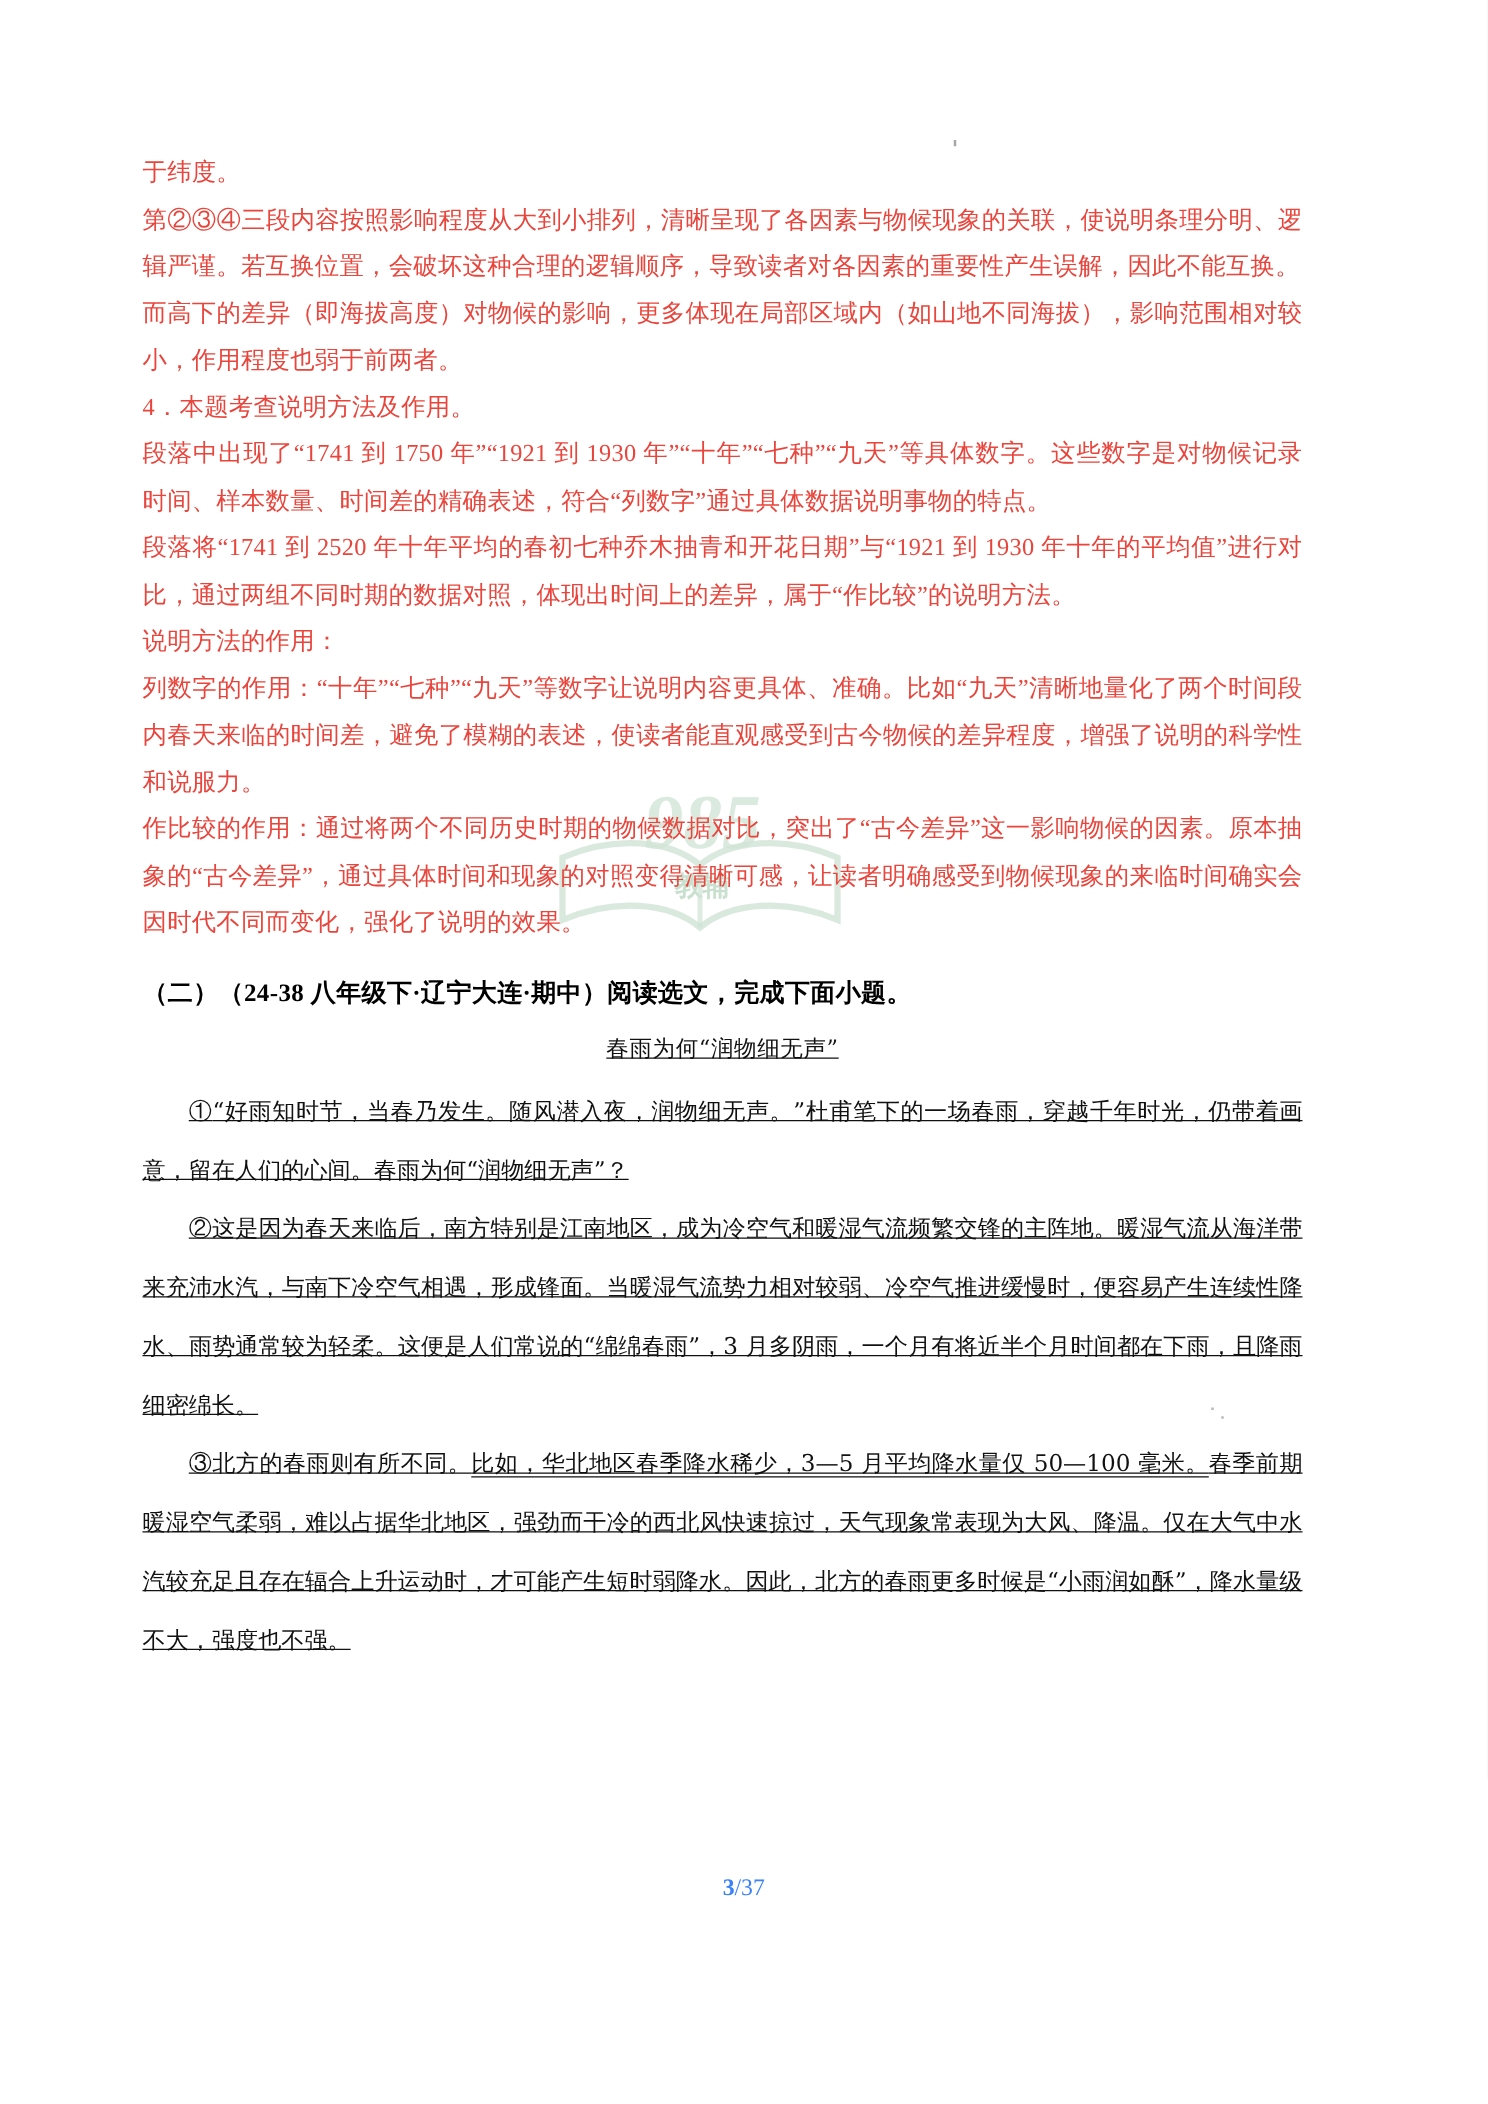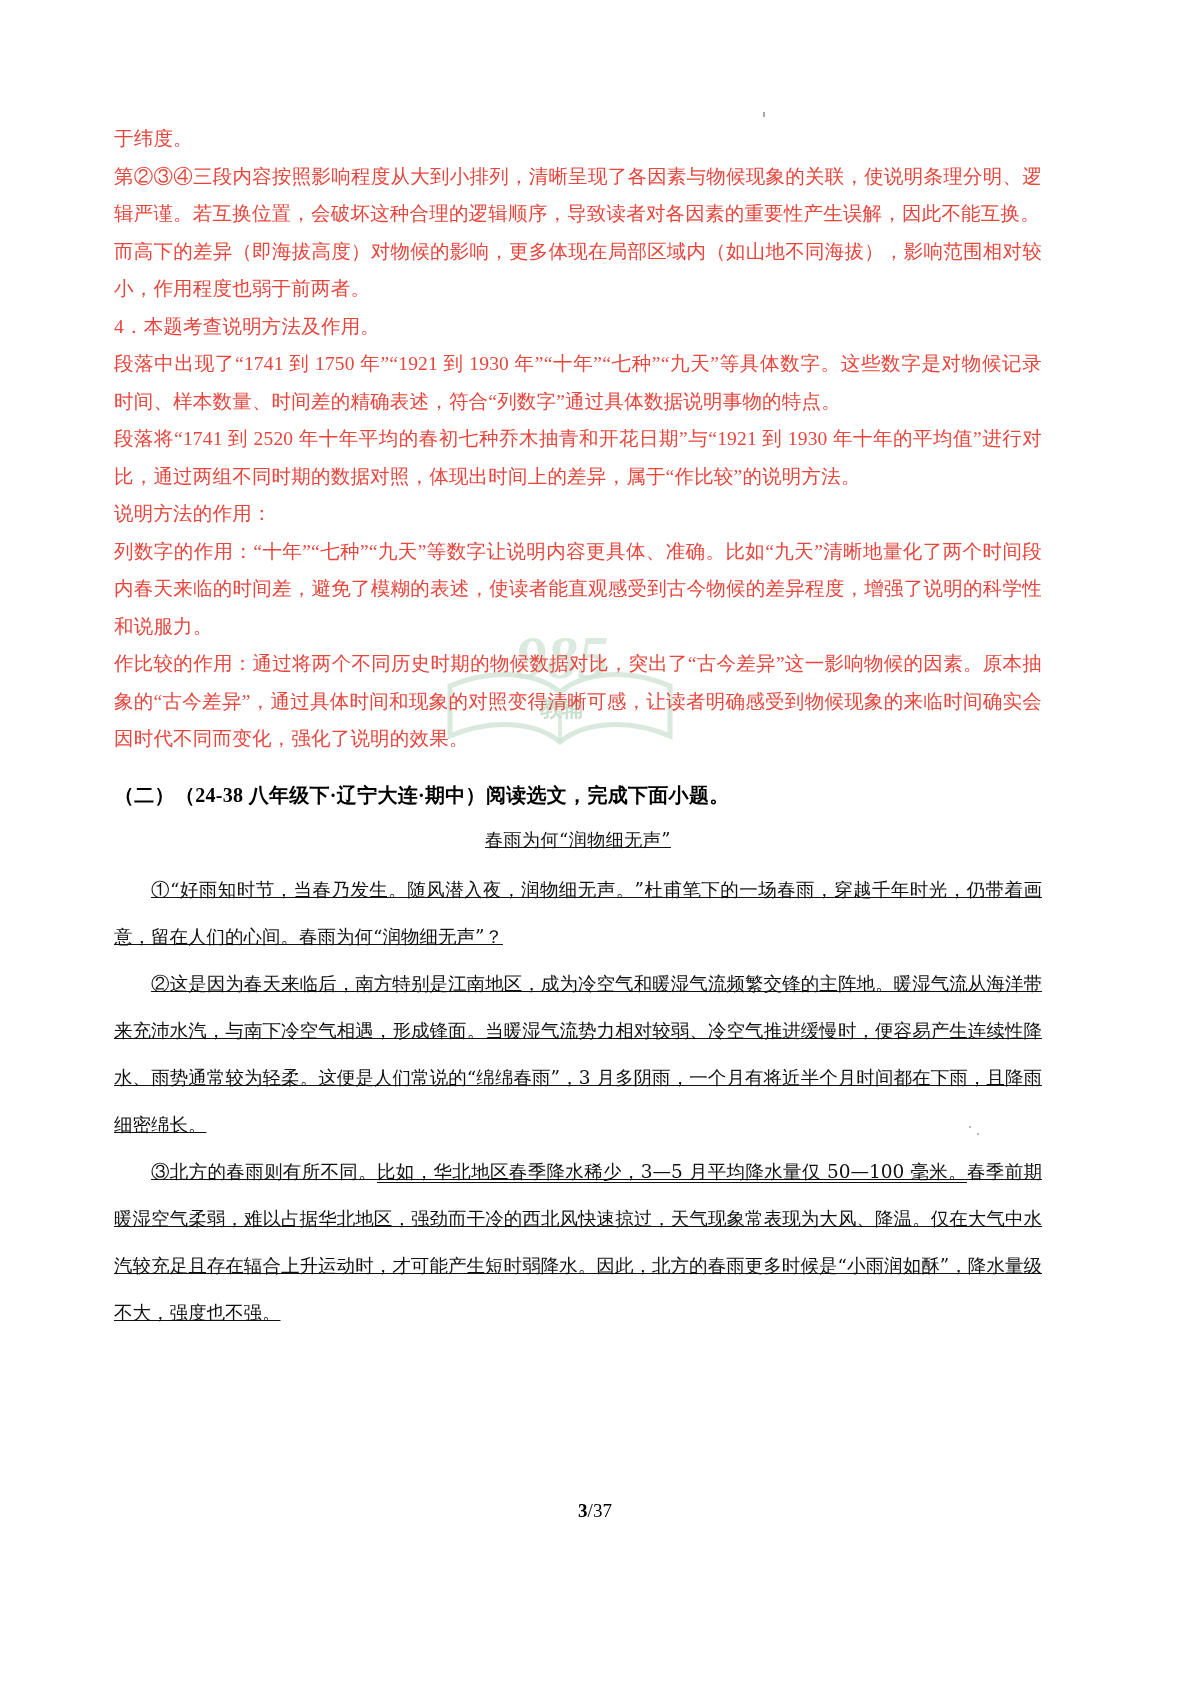--- a/index.html
+++ b/index.html
@@ -98,21 +98,21 @@
   }
   .watermark svg { display: block; width: 100%; height: 100%; }
 
   
   .footer {
     position: absolute;
     left: 0;
     top: 1500px;
     width: 1190px;
     text-align: center;
-    color: #000000;
+    color: #3b82f6;
     font-family: "Liberation Serif", "DejaVu Serif", serif;
     font-weight: bold;
     font-size: 19px;
   }
   .footer .sep { font-weight: normal; }
 </style>
 </head>
 <body>
 
 <div class="page">

